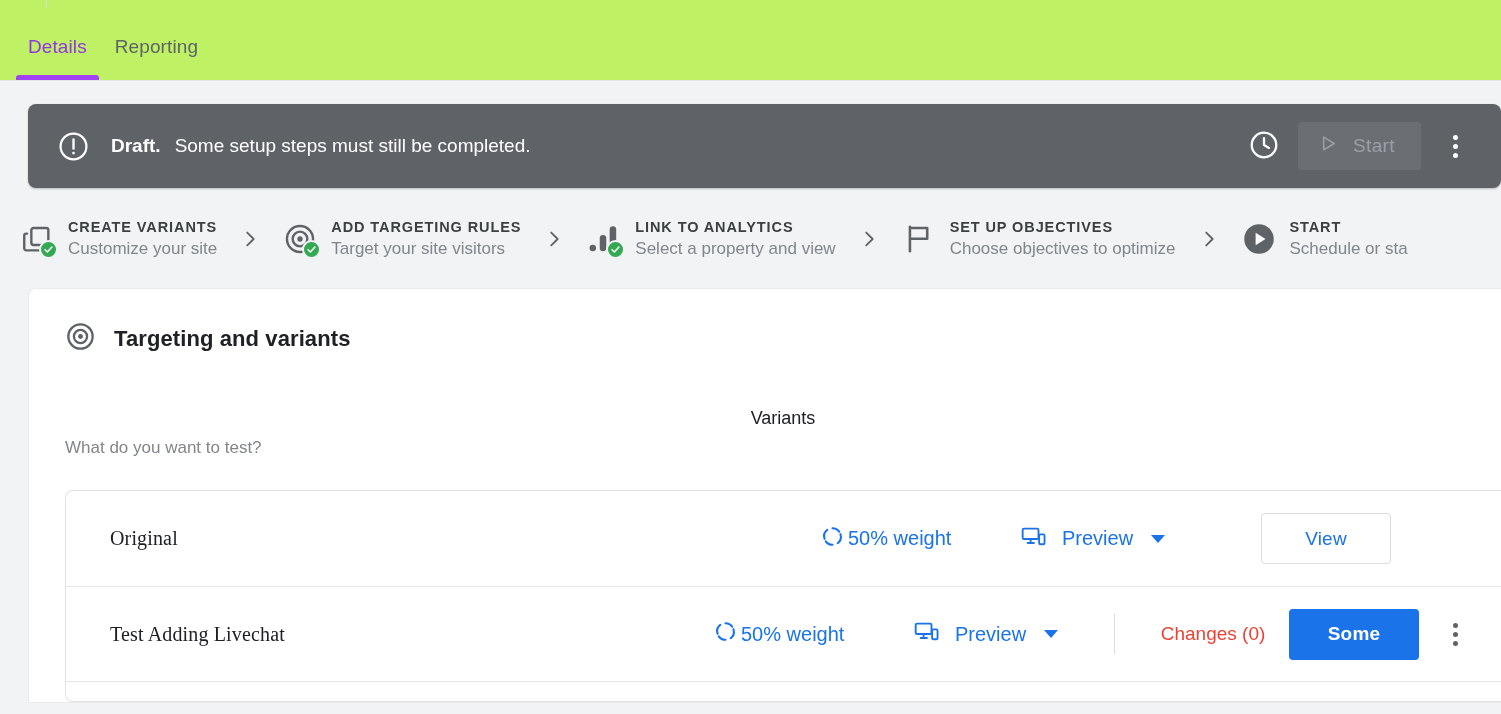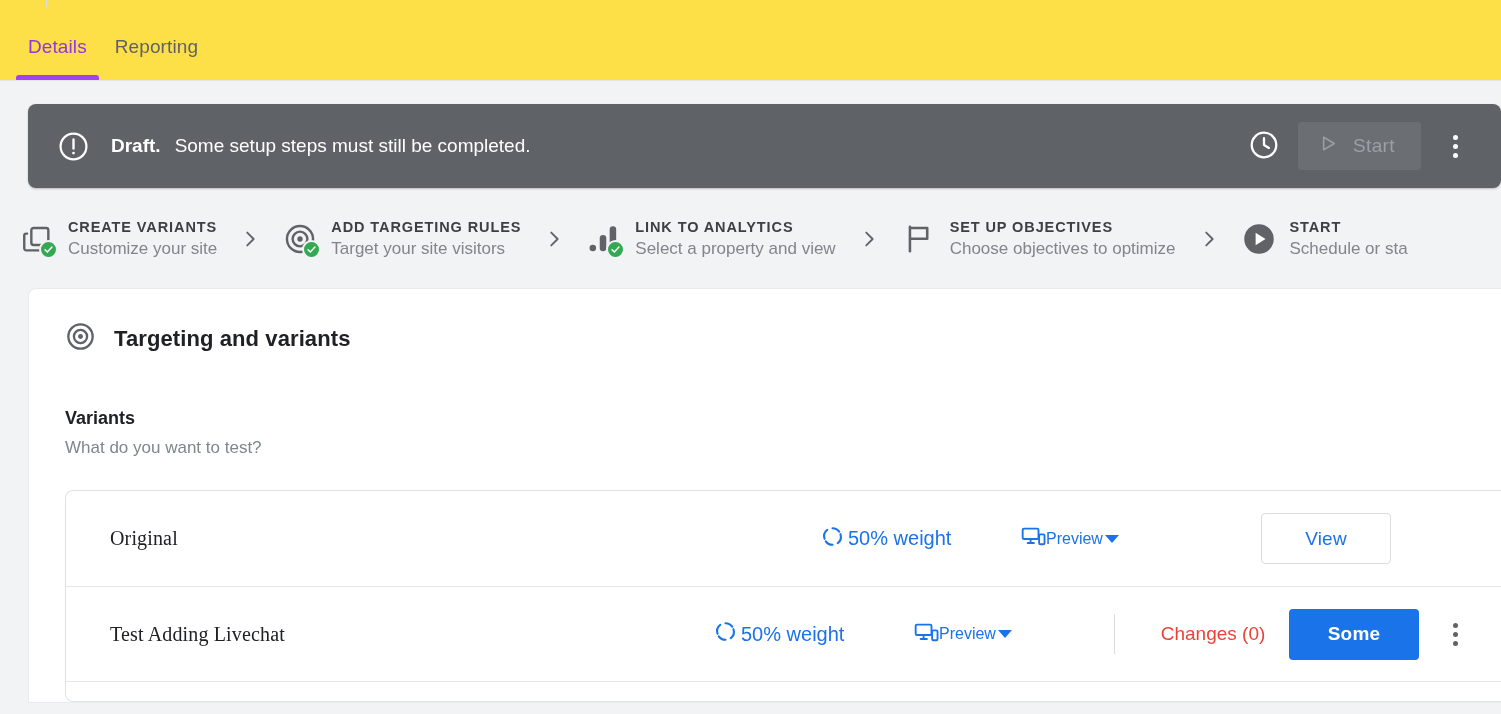--- a/index.html
+++ b/index.html
@@ -6,21 +6,21 @@
   html, body {
     width: 1501px; height: 714px;
     background: #f1f3f4;
     font-family: "Liberation Sans", sans-serif;
     overflow: hidden;
   }
 
   
   .tabbar {
     height: 81px;
-    background: #fde047;
+    background: #bef264;
     display: flex;
     align-items: flex-end;
     padding-left: 14px;
     border-bottom: 1px solid #e4e6e8;
     position: relative;
   }
   .tabbar:before{
     content:"";
     position:absolute; left:46px; top:0; width:1px; height:8px;
     background:#dadce0;
@@ -115,21 +115,21 @@
     padding: 32px 0 0 0;
   }
   .card-head {
     display: flex; align-items: center; gap: 18px;
     padding: 0 0 0 36px;
     font-weight: bold;
   }
   .card-title { font-size: 22px; color: #202124; letter-spacing: .1px; }
 
   .section { padding: 52px 0 0 36px; }
-  .section-title { font-size: 18px; font-weight: 700; color: #202124; }
+  .section-title { font-size: 18px; font-weight: 400; color: #202124; text-align: center; }
   .section-sub { font-size: 17px; color: #80868b; margin-top: 9px; }
 
   .variant-box {
     margin: 32px 36px 0 0;
     border: 1px solid #e0e2e5;
     border-right: none;
     border-radius: 8px 0 0 8px;
     margin-right: 0;
   }
   .variant-row {
@@ -140,22 +140,22 @@
   .variant-row + .variant-row { border-top: 1px solid #e4e6e8; }
   .variant-name { font-size: 20px; color: #202124; letter-spacing: .15px; font-family: Liberation Serif, serif; }
   .flex-spacer { flex: 1 1 auto; }
   .weight {
     display: flex; align-items: center; gap: 4px;
     color: #1a73e8; font-size: 20px;
     width: 200px;
     cursor: pointer;
   }
   .preview {
-    display: flex; align-items: center; gap: 0;
-    color: #1a73e8; font-size: 16px;
+    display: flex; align-items: center; gap: 16px;
+    color: #1a73e8; font-size: 20px;
     width: 200px;
     cursor: pointer;
   }
   .caret {
     width: 0; height: 0;
     border-left: 7px solid transparent;
     border-right: 7px solid transparent;
     border-top: 8px solid #1a73e8;
     margin-left: 2px;
   }

